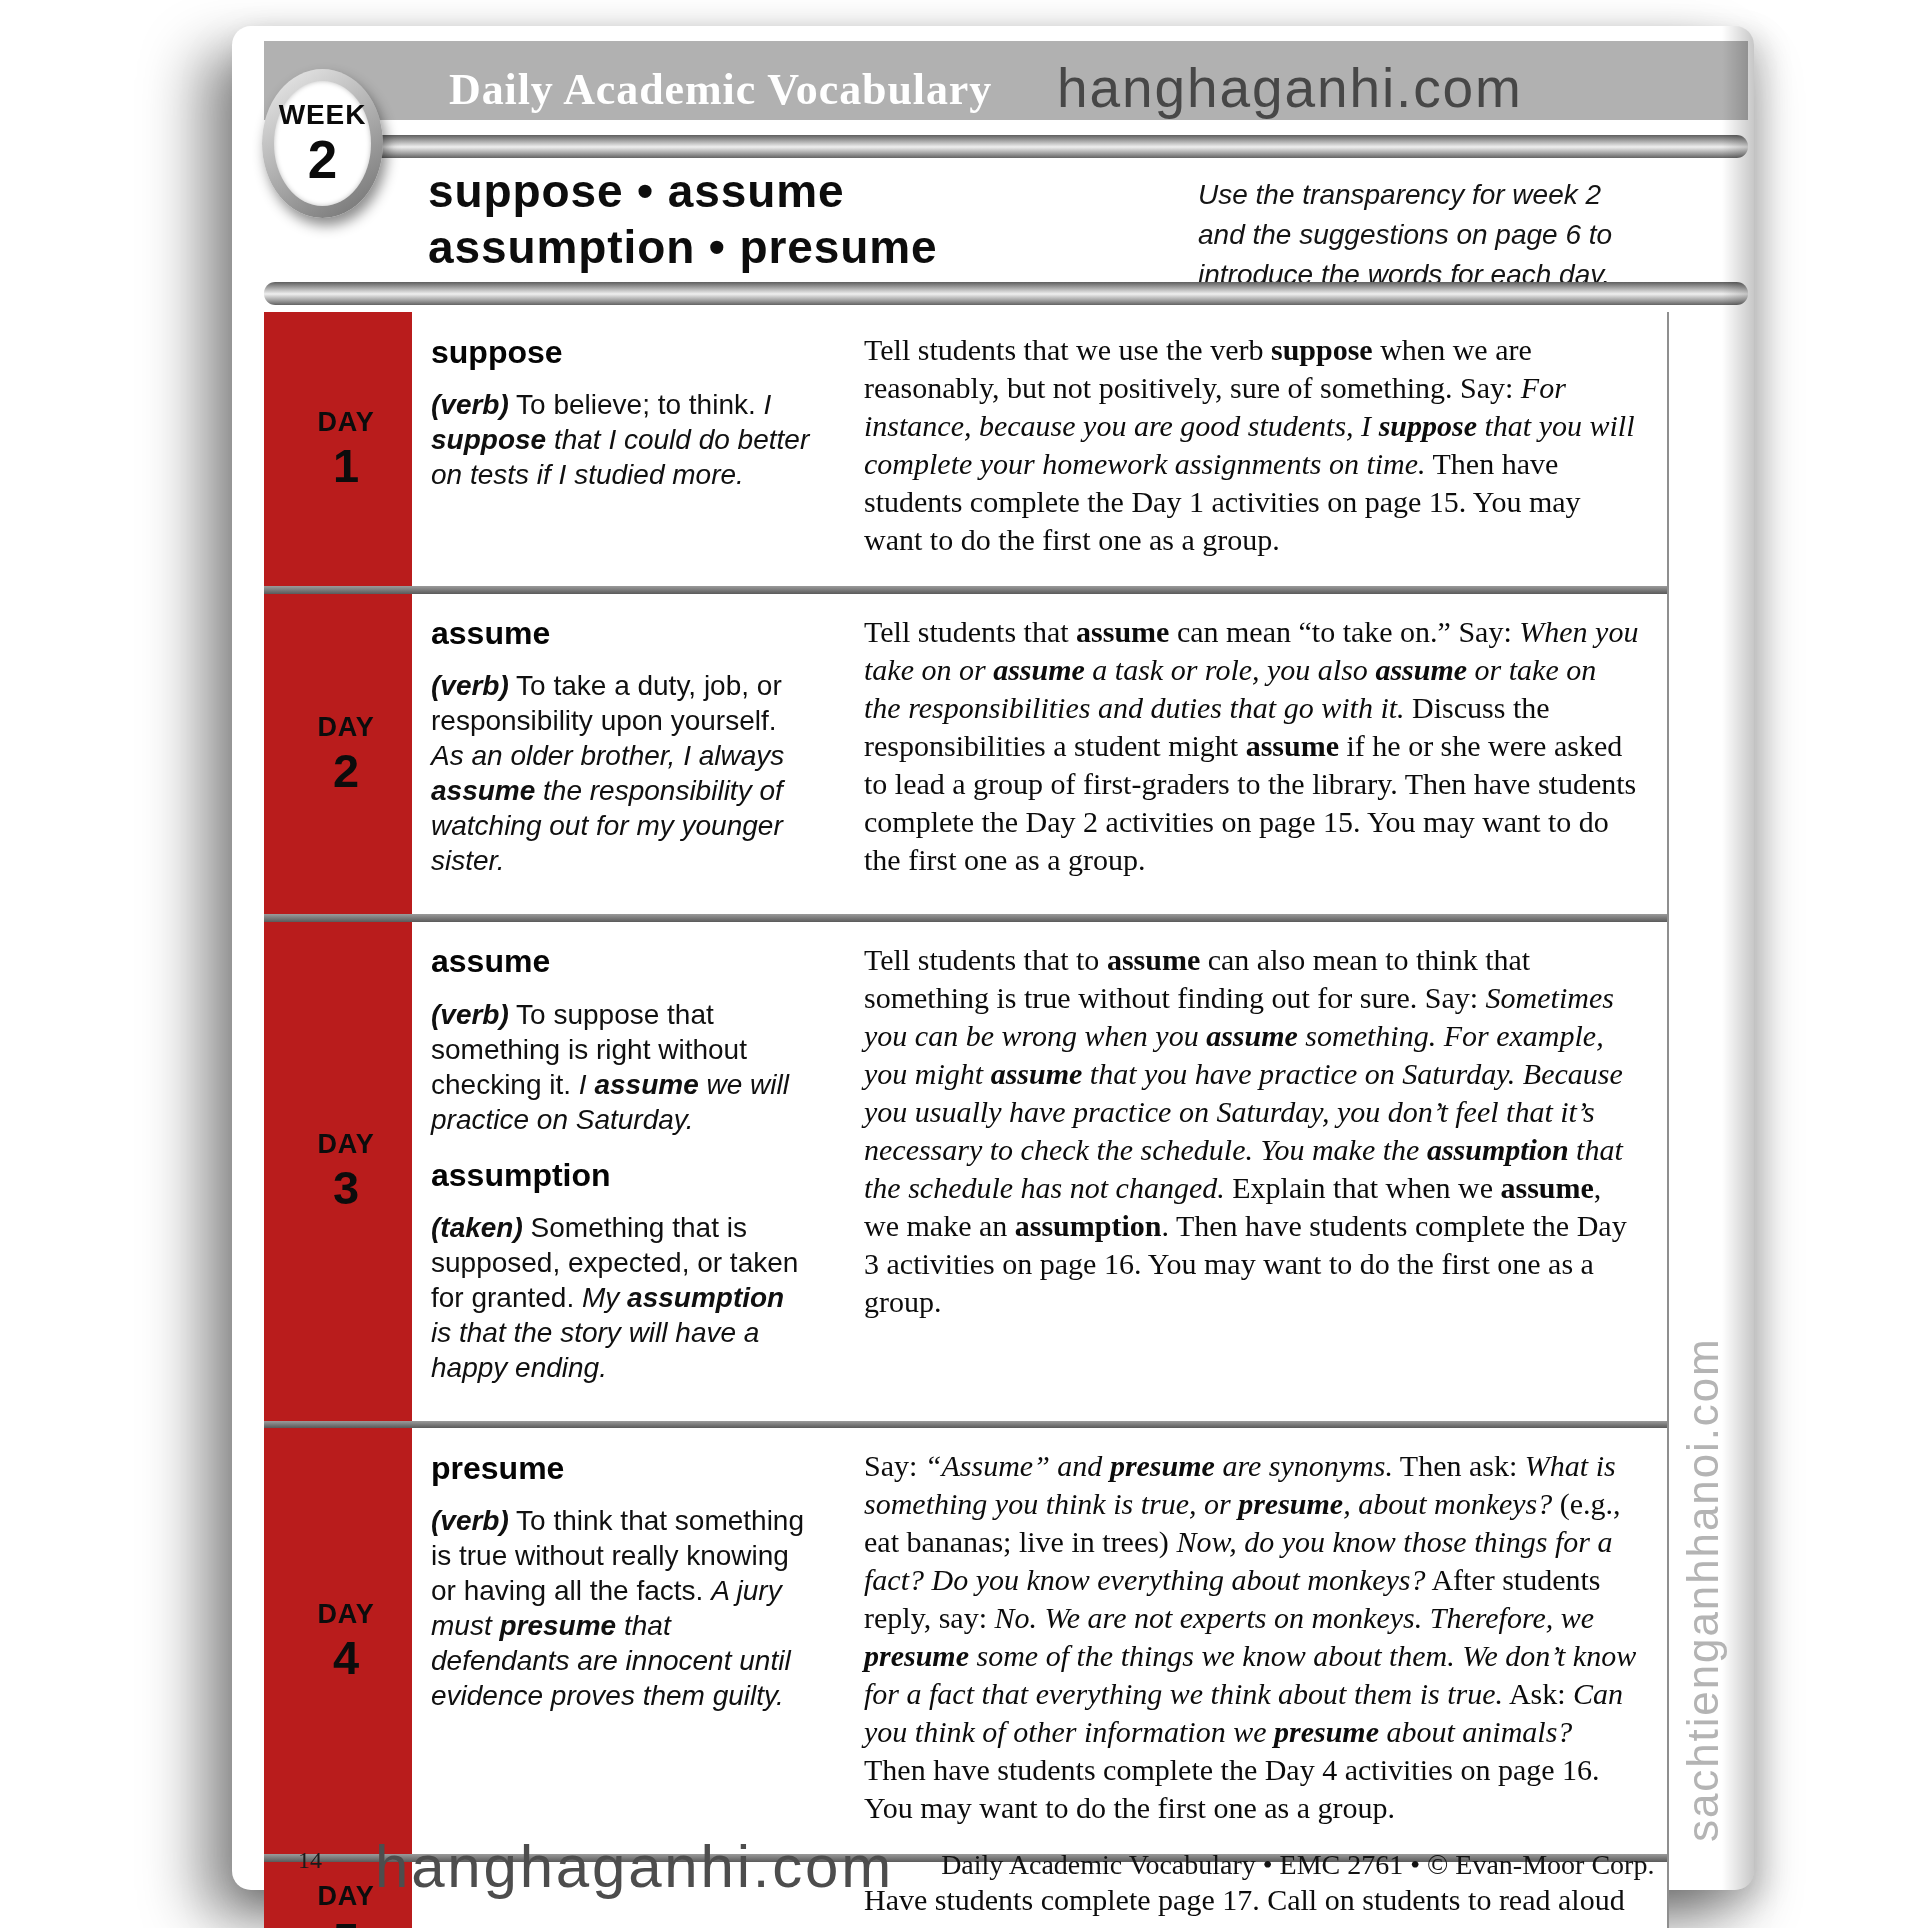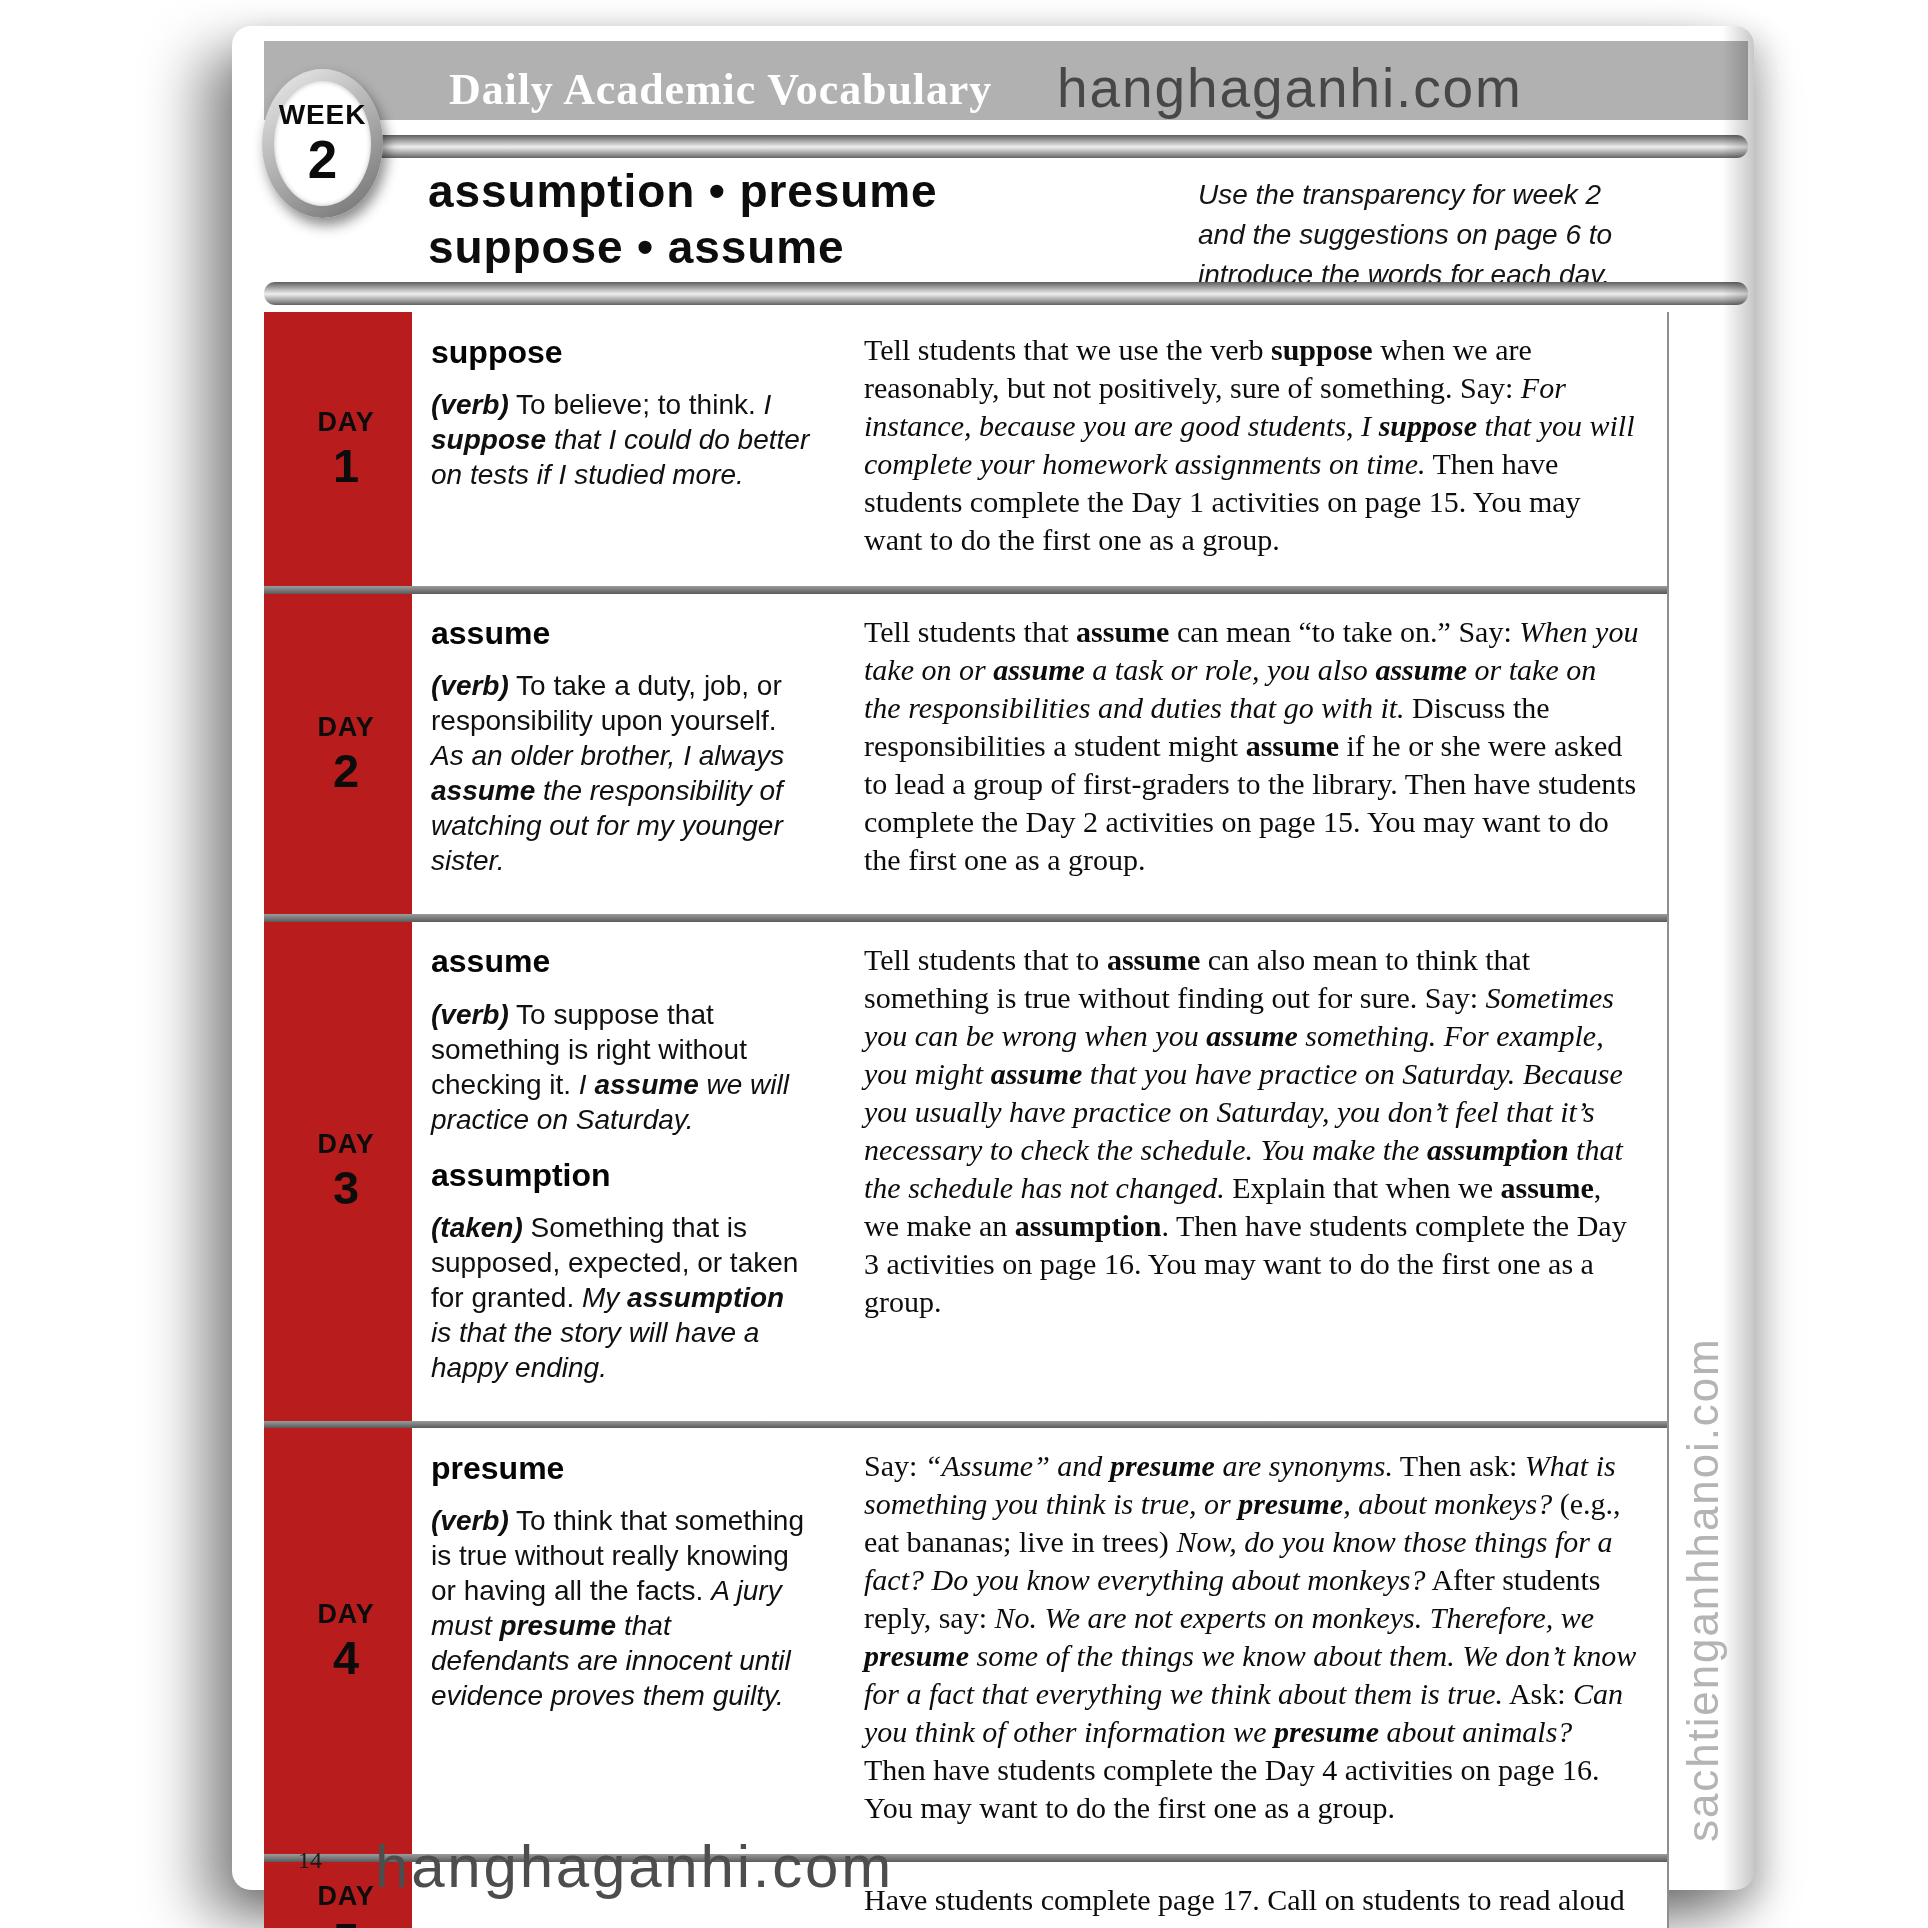--- a/index.html
+++ b/index.html
@@ -72,22 +72,22 @@
     <div class="tube tube-1"></div>
 
     <div class="week-badge">
       <div class="week-inner">
         <div class="week-word">WEEK</div>
         <div class="week-num">2</div>
       </div>
     </div>
 
     <div class="title-block">
+      <div>suppose • assume</div>
       <div>assumption • presume</div>
-      <div>suppose • assume</div>
     </div>
     <div class="usage-note">Use the transparency for week 2
 and the suggestions on page 6 to
 introduce the words for each day.</div>
 
     <div class="tube tube-2"></div>
 
     <div class="tbl" id="days-table">
         <div class="row row-0">
           <div class="day-col">
@@ -156,18 +156,19 @@
           <div class="desc-col">
             <p class="teach">Have students complete page 17. Call on students to read aloud their answers to the writing activity.</p>
           </div>
         </div>
         <div class="footer-bar"></div>
       </div>
 
     <div class="footer">
       <div class="page-num">14</div>
       <div class="footer-site">hanghaganhi.com</div>
+      <div class="footer-credit">Daily Academic Vocabulary • EMC 2761 • © Evan-Moor Corp.</div>
     </div>
 
     <div class="watermark">sachtienganhhanoi.com</div>
   </div>
 </div>
 
 
 </body></html>

